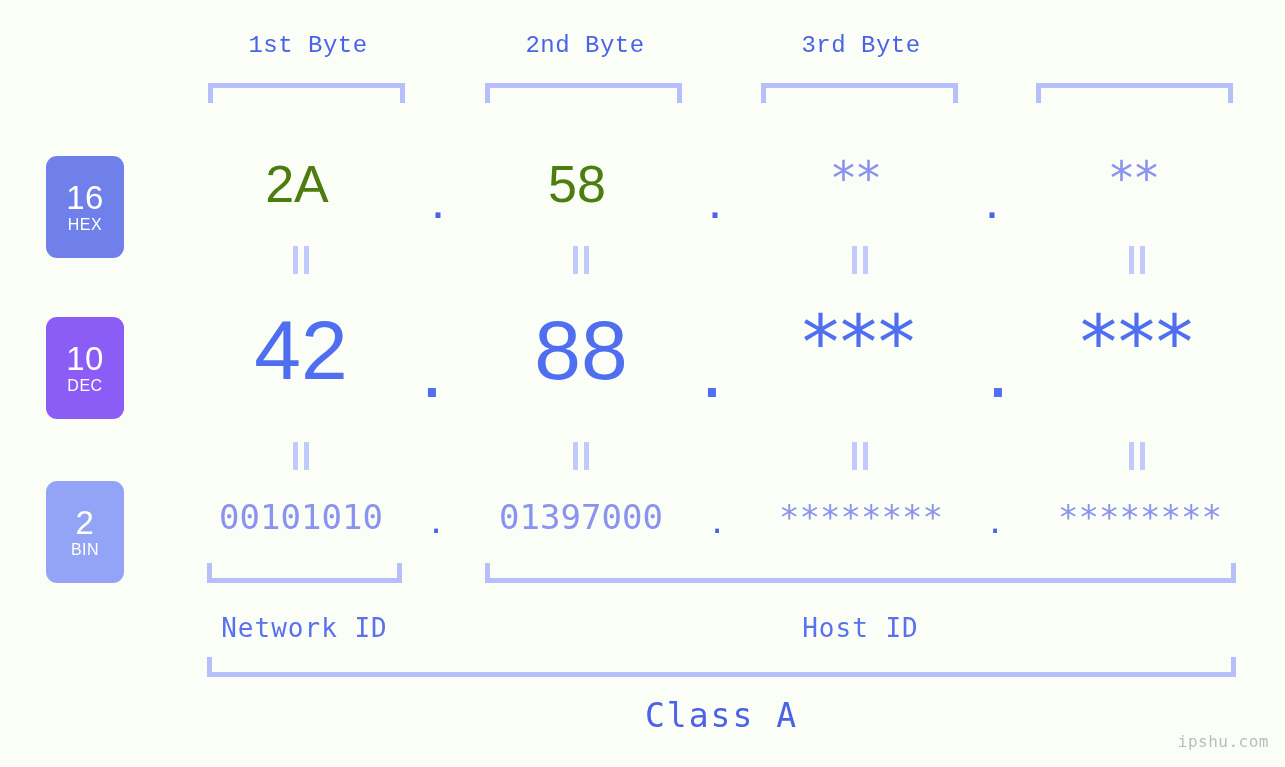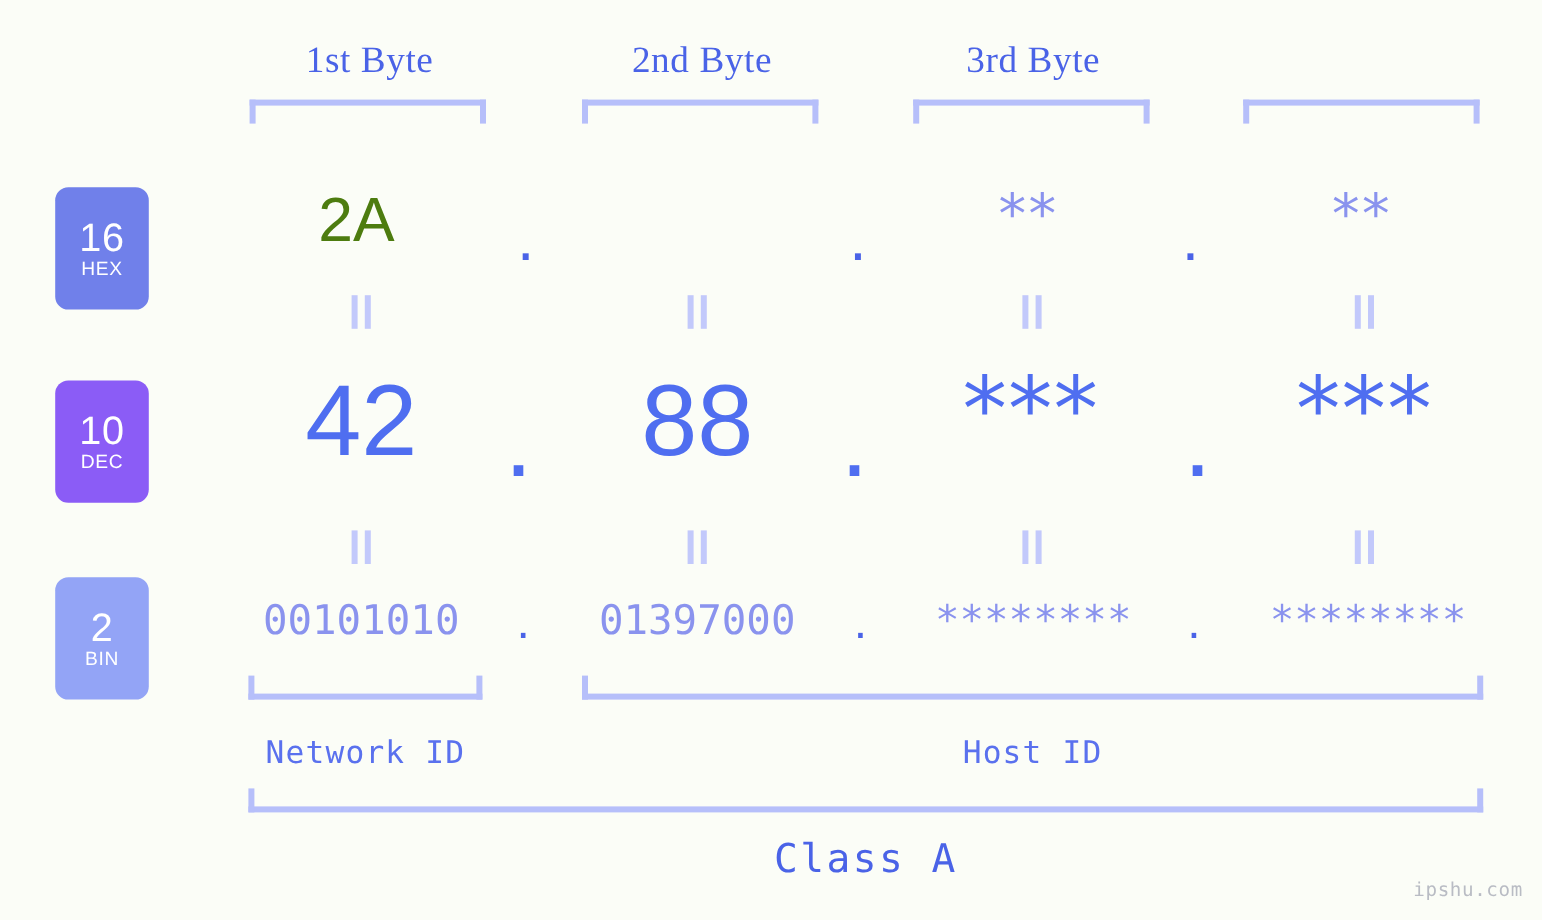--- a/index.html
+++ b/index.html
@@ -20,22 +20,22 @@
     width: 1285px;
     height: 767px;
   }
 
   
   .byte-label {
     position: absolute;
     top: 32px;
     width: 200px;
     text-align: center;
-    font-family: Liberation Serif, serif;
-    font-size: 31px;
+    font-family: Liberation Mono, monospace;
+    font-size: 24px;
     color: #4a63e7;
     letter-spacing: .5px;
     white-space: nowrap;
   }
 
   
   .bracket-top {
     position: absolute;
     height: 20px;
     border-top: 5px solid #b6bffa;
@@ -224,20 +224,21 @@
     <span class="num">10</span>
     <span class="abbr">DEC</span>
   </div>
   <div class="badge badge-bin">
     <span class="num">2</span>
     <span class="abbr">BIN</span>
   </div>
 
   <div class="cell hex-val" style="left:197px;">2A</div>
   <div class="hex-dot" style="left:423px;">.</div>
+  <div class="cell hex-val" style="left:477px;">58</div>
   <div class="hex-dot" style="left:700px;">.</div>
   <div class="cell hex-val hex-star" style="left:757px; top:155px;">**</div>
   <div class="hex-dot" style="left:977px;">.</div>
   <div class="cell hex-val hex-star" style="left:1035px; top:155px;">**</div>
 
   <div class="eq" style="left:290px; top:246px;">
       <i></i>
       <i></i>
     </div>
   <div class="eq" style="left:570px; top:246px;">

